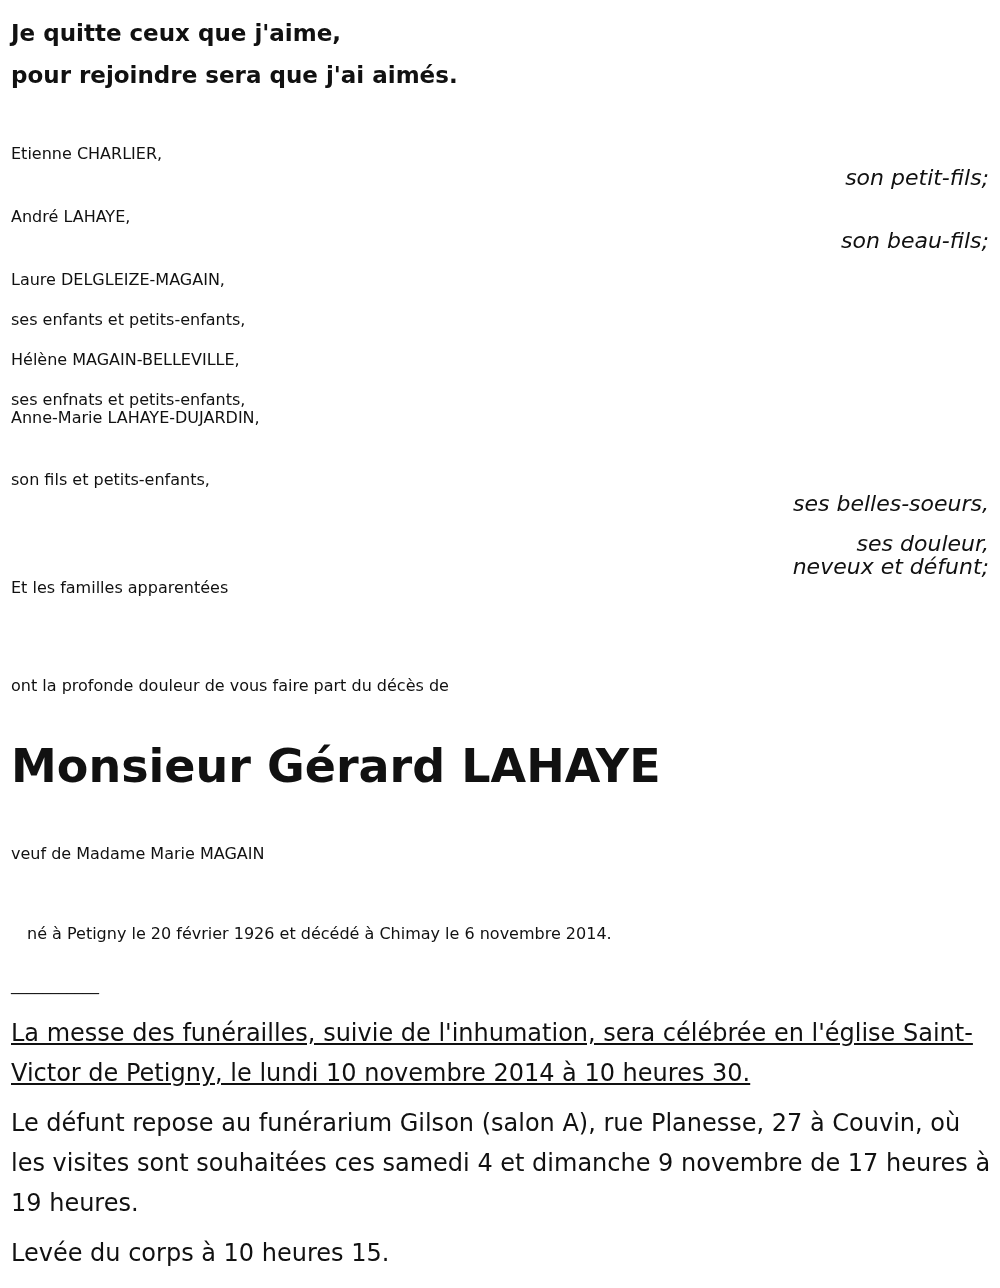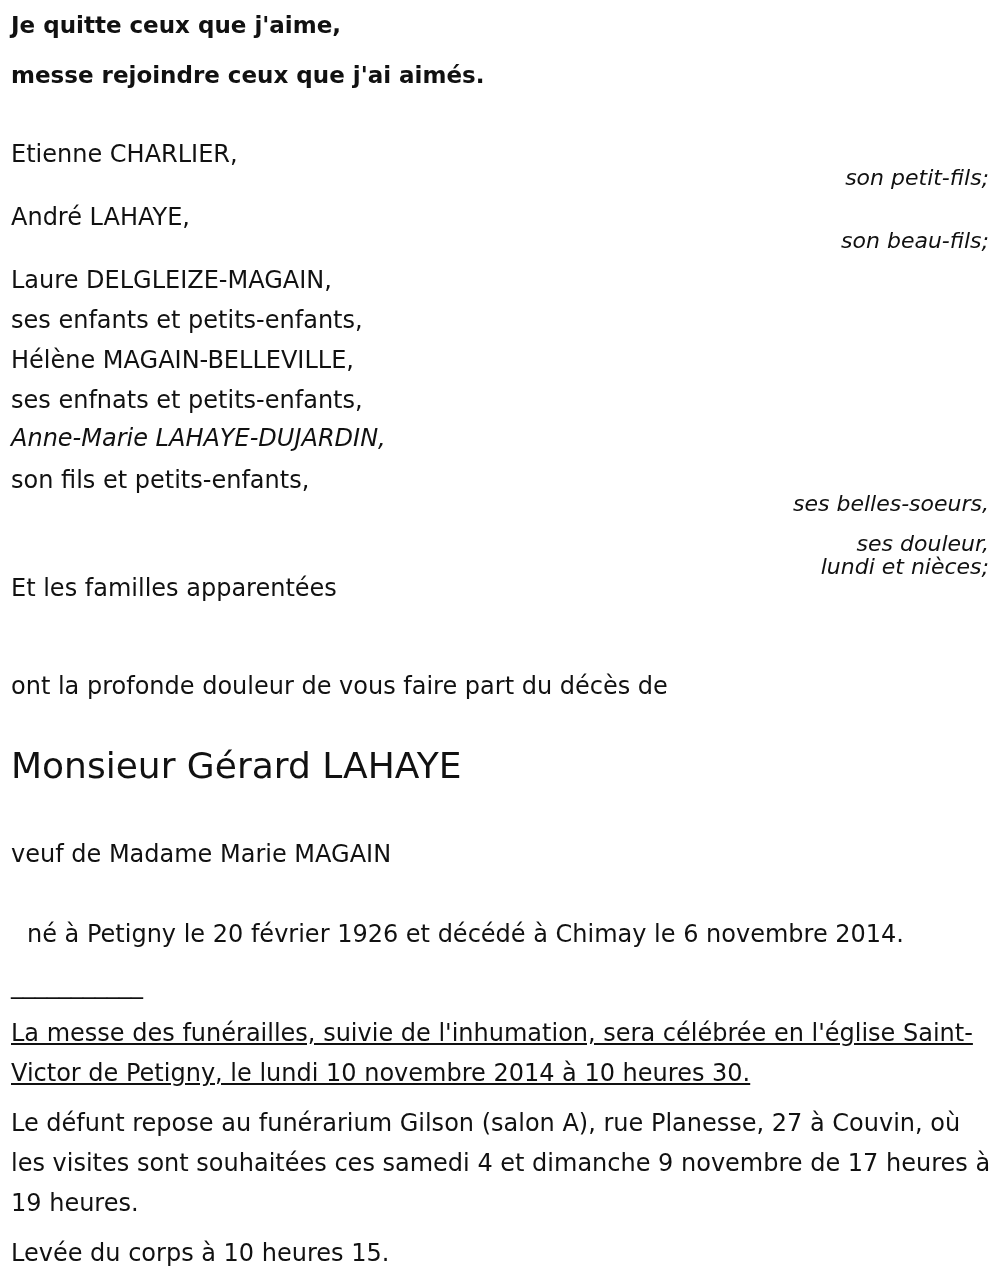--- a/index.html
+++ b/index.html
@@ -12,73 +12,73 @@
       height: 1288px;
       position: relative;
       overflow: hidden;
       font-family: "DejaVu Sans", sans-serif;
       color: #111111;
     }
     .line {
       position: absolute;
       left: 11px;
       white-space: nowrap;
-      font-size: 24px;
+      font-size: 16px;
       line-height: 30px;
     }
     .right {
       position: absolute;
       right: 11px;
       white-space: nowrap;
       font-style: italic;
       font-size: 22px;
       line-height: 24px;
       text-align: left;
     }
     .bold-quote {
       font-weight: bold;
       font-size: 23px;
     }
     .name-title {
-      font-weight: normal;
-      font-size: 36px;
+      font-weight: bold;
+      font-size: 46px;
       line-height: 44px;
     }
     .para {
       position: absolute;
       left: 11px;
       width: 980px;
       font-size: 24px;
       line-height: 40px;
     }
   </style>
 </head>
 <body>
 
 <div>
 
-  <div class="line bold-quote" style="top:10px;">Je quitte ceux que j'aime,</div>
-  <div class="line bold-quote" style="top:60px;">messe rejoindre ceux que j'ai aimés.</div>
+  <div class="line bold-quote" style="top:18px;">Je quitte ceux que j'aime,</div>
+  <div class="line bold-quote" style="top:60px;">pour rejoindre sera que j'ai aimés.</div>
 
   <div class="line" style="top:139px;">Etienne CHARLIER,</div>
   <div class="right" style="top:166px;">son petit-fils;</div>
 
   <div class="line" style="top:202px;">André LAHAYE,</div>
   <div class="right" style="top:229px;">son beau-fils;</div>
 
   <div class="line" style="top:265px;">Laure DELGLEIZE-MAGAIN,</div>
   <div class="line" style="top:305px;">ses enfants et petits-enfants,</div>
   <div class="line" style="top:345px;">Hélène MAGAIN-BELLEVILLE,</div>
   <div class="line" style="top:385px;">ses enfnats et petits-enfants,</div>
-  <div class="line" style="top:423px;font-style:italic;">Anne-Marie LAHAYE-DUJARDIN,</div>
+  <div class="line" style="top:403px;">Anne-Marie LAHAYE-DUJARDIN,</div>
   <div class="line" style="top:465px;">son fils et petits-enfants,</div>
   <div class="right" style="top:492px;">ses belles-soeurs,</div>
 
   <div class="right" style="top:532px;">ses douleur,</div>
-  <div class="right" style="top:555px;">lundi et nièces;</div>
+  <div class="right" style="top:555px;">neveux et défunt;</div>
 
   <div class="line" style="top:573px;">Et les familles apparentées</div>
 
   <div class="line" style="top:671px;">ont la profonde douleur de vous faire part du décès de</div>
 
   <div class="line name-title" style="top:744px;">Monsieur Gérard LAHAYE</div>
 
   <div class="line" style="top:839px;">veuf de Madame Marie MAGAIN</div>
 
   <div class="line" style="top:919px;margin-left:16px;">né à Petigny le 20 février 1926 et décédé à Chimay le 6 novembre 2014.</div>

